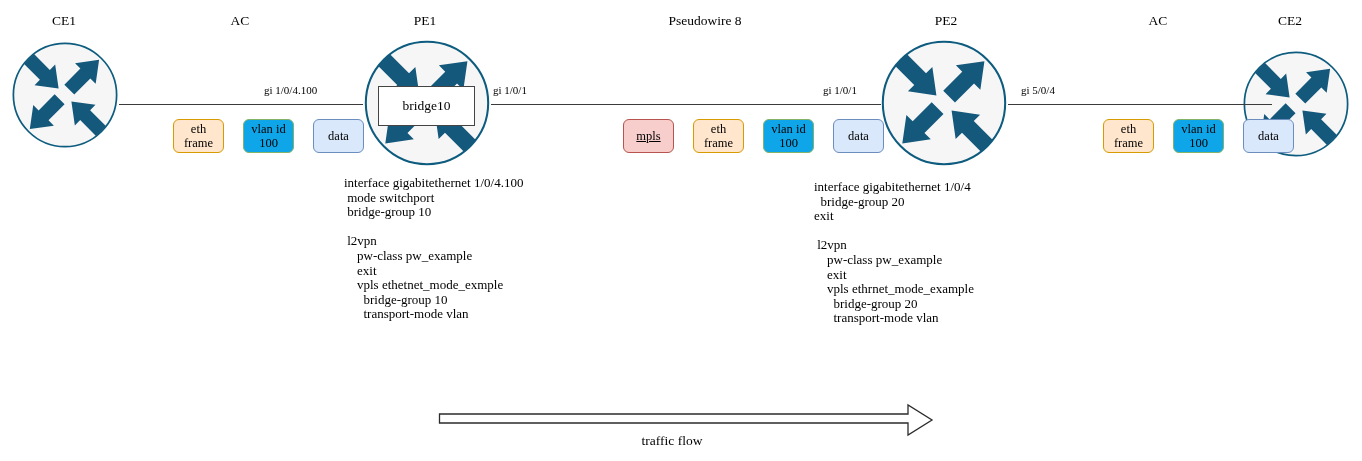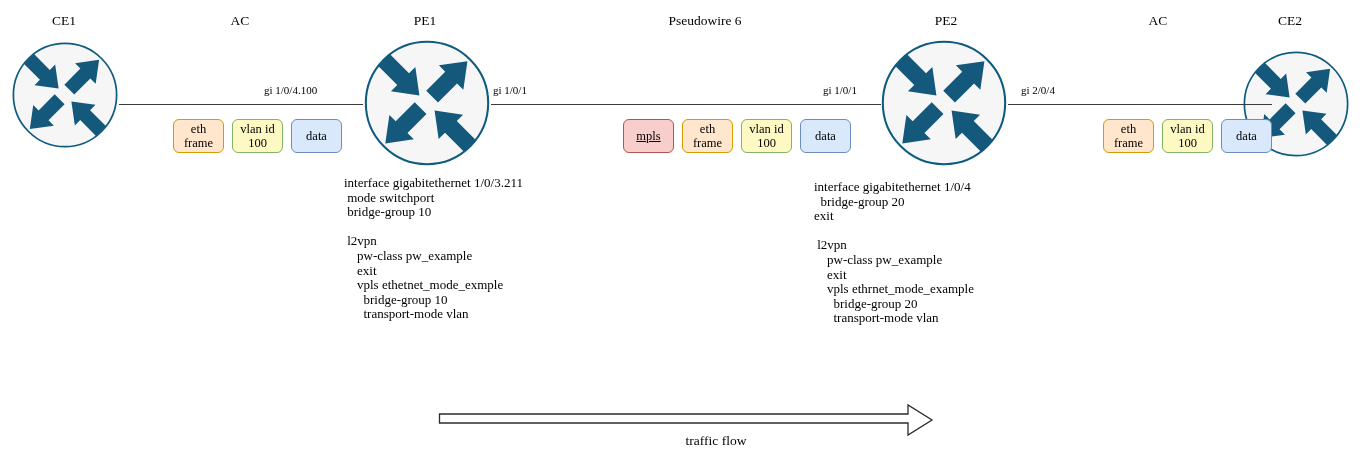--- a/index.html
+++ b/index.html
@@ -9,35 +9,35 @@
   }
   .abs{position:absolute;}
   .toplabel{font-size:13.5px;transform:translateX(-50%);white-space:nowrap;}
   .iflabel{font-size:11px;white-space:nowrap;}
   .wire{position:absolute;height:0;border-top:1.4px solid #3b3b3b;z-index:1;}
   .router{position:absolute;z-index:2;}
   .bridgebox{
     position:absolute;z-index:4;background:#ffffff;border:1px solid #444;
     display:flex;align-items:center;justify-content:center;font-size:13.5px;
   }
-  .pktgroup{position:absolute;display:flex;gap:8px;z-index:2;padding-left:43px;}
+  .pktgroup{position:absolute;display:flex;gap:19px;z-index:2;padding-left:43px;}
   .pkt{
     width:49px;height:32px;border-radius:6px;border:1px solid;
     display:flex;align-items:center;justify-content:center;
     font-size:12.5px;line-height:14px;text-align:center;
   }
   .pkt span{white-space:pre;}
   .pkt.eth {background:#ffe6cc;border-color:#d79b00;}
-  .pkt.vlan{background:#fef9c3;border-color:#82b366;}
+  .pkt.vlan{background:#0ea5e9;border-color:#82b366;}
   .pkt.data{background:#dae8fc;border-color:#6c8ebf;}
   .pkt.mpls{background:#f8cecc;border-color:#b85450;text-decoration:underline;}
   .config{
     position:absolute;font-size:13px;line-height:14.6px;white-space:pre;z-index:2;
   }
-  .flowlabel{font-size:13.5px;transform:translateX(-50%);white-space:nowrap;margin-left:44px;}
+  .flowlabel{font-size:13.5px;transform:translateX(-50%);white-space:nowrap;}
 </style>
 </head>
 <body>
 
 <div id="canvas">
 
   <svg width="0" height="0" style="position:absolute">
     <defs>
       <symbol id="routerSym" viewBox="0 0 100 100">
         <circle cx="50" cy="50" r="47.8" fill="#f6f6f6" stroke="#0d5c7f" stroke-width="1.6"></circle>
@@ -47,48 +47,49 @@
           <path d="M0,-6.5 L21,-6.5 L21,-13.5 L39,0 L21,13.5 L21,6.5 L0,6.5 Z" transform="translate(45,54) rotate(135)"></path>
           <path d="M0,-6.5 L21,-6.5 L21,-13.5 L39,0 L21,13.5 L21,6.5 L0,6.5 Z" transform="translate(83.5,83.5) rotate(-135)"></path>
         </g>
       </symbol>
     </defs>
   </svg>
 
   <div class="abs toplabel" style="left:64px;top:13px">CE1</div>
   <div class="abs toplabel" style="left:240px;top:13px">AC</div>
   <div class="abs toplabel" style="left:425px;top:13px">PE1</div>
-  <div class="abs toplabel" style="left:705px;top:13px">Pseudowire 6</div>
+  <div class="abs toplabel" style="left:705px;top:13px">Pseudowire 8</div>
   <div class="abs toplabel" style="left:946px;top:13px">PE2</div>
   <div class="abs toplabel" style="left:1158px;top:13px">AC</div>
   <div class="abs toplabel" style="left:1290px;top:13px">CE2</div>
 
   <div class="wire" style="left:119px;top:104px;width:244px"></div>
   <div class="wire" style="left:491px;top:104px;width:390px"></div>
   <div class="wire" style="left:1008px;top:104px;width:235px"></div>
   <div class="wire" style="left:1242px;top:104px;width:30px;z-index:3"></div>
 
   <div class="abs iflabel" style="left:264px;top:84px">gi 1/0/4.100</div>
   <div class="abs iflabel" style="left:493px;top:84px">gi 1/0/1</div>
   <div class="abs iflabel" style="left:823px;top:84px">gi 1/0/1</div>
-  <div class="abs iflabel" style="left:1021px;top:84px">gi 2/0/4</div>
+  <div class="abs iflabel" style="left:1021px;top:84px">gi 5/0/4</div>
 
   <svg class="router" style="left:11px;top:41px" width="108" height="108">
       <use href="#routerSym"></use>
     </svg>
   <svg class="router" style="left:363px;top:39px" width="128" height="128">
       <use href="#routerSym"></use>
     </svg>
   <svg class="router" style="left:880px;top:39px" width="128" height="128">
       <use href="#routerSym"></use>
     </svg>
   <svg class="router" style="left:1242px;top:50px" width="108" height="108">
       <use href="#routerSym"></use>
     </svg>
 
+  <div class="bridgebox" style="left:378px;top:86px;width:95px;height:38px">bridge10</div>
 
   <div class="pktgroup" style="left:130px;top:119px">
     <div class="pkt eth">
         <span>eth
 frame</span>
       </div>
     <div class="pkt vlan">
         <span>vlan id
 100</span>
       </div>
@@ -121,21 +122,21 @@
       </div>
     <div class="pkt vlan">
         <span>vlan id
 100</span>
       </div>
     <div class="pkt data">
         <span>data</span>
       </div>
   </div>
 
-  <div class="config" style="left:344px;top:176px">interface gigabitethernet 1/0/3.211
+  <div class="config" style="left:344px;top:176px">interface gigabitethernet 1/0/4.100
  mode switchport
  bridge-group 10
 
  l2vpn
     pw-class pw_example
     exit
     vpls ethetnet_mode_exmple
       bridge-group 10
       transport-mode vlan</div>
   <div class="config" style="left:814px;top:180px">interface gigabitethernet 1/0/4

